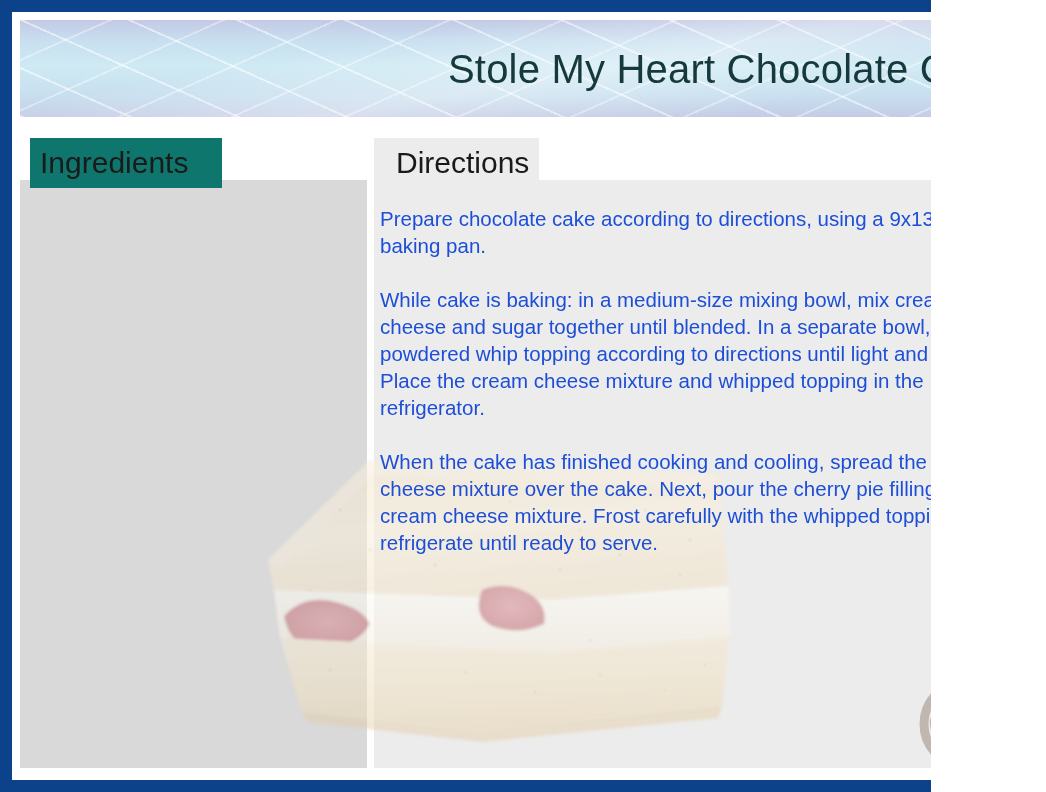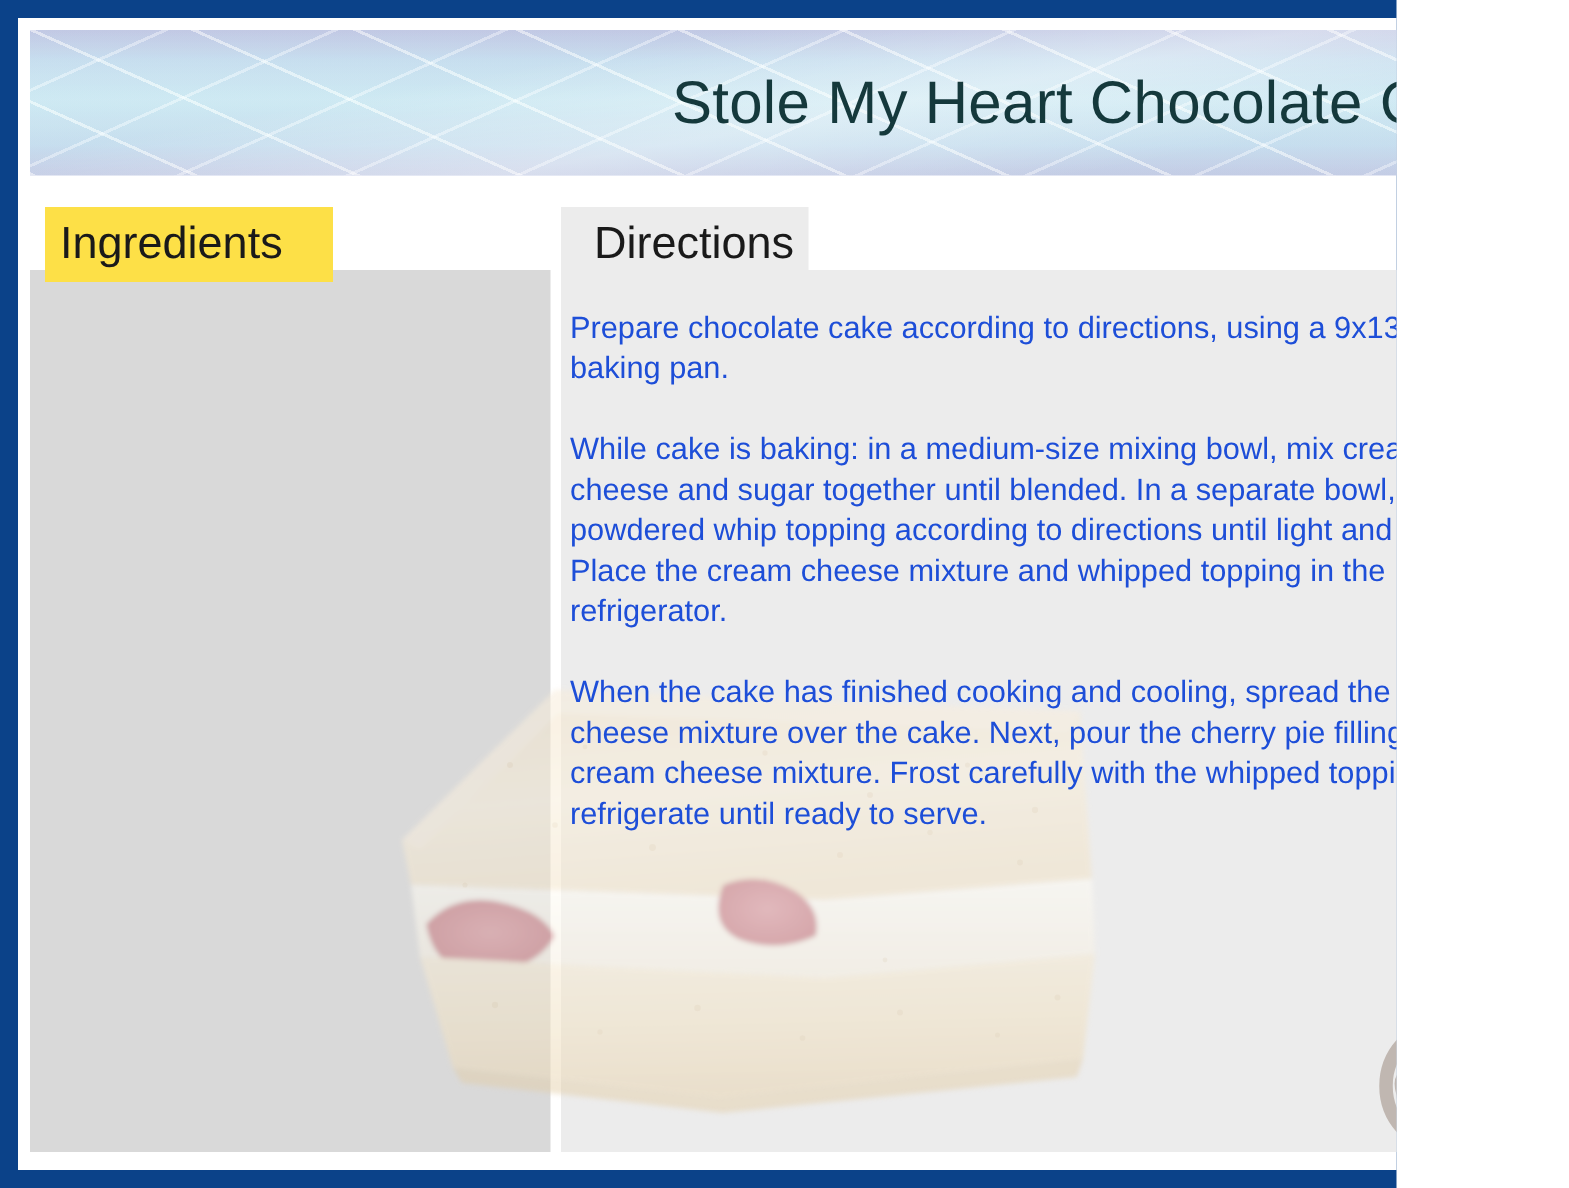--- a/index.html
+++ b/index.html
@@ -110,21 +110,21 @@
     display: flex;
     align-items: center;
     padding-left: 10px;
     box-sizing: border-box;
   }
   .tab-ingredients {
     left: 18px;
     top: 126px;
     width: 192px;
     height: 50px;
-    background: #fde047;
+    background: #0f766e;
   }
   .tab-directions {
     left: 362px;
     top: 126px;
     width: 165px;
     height: 50px;
     background: #ececec;
     padding-left: 22px;
   }
   .tab-label {

